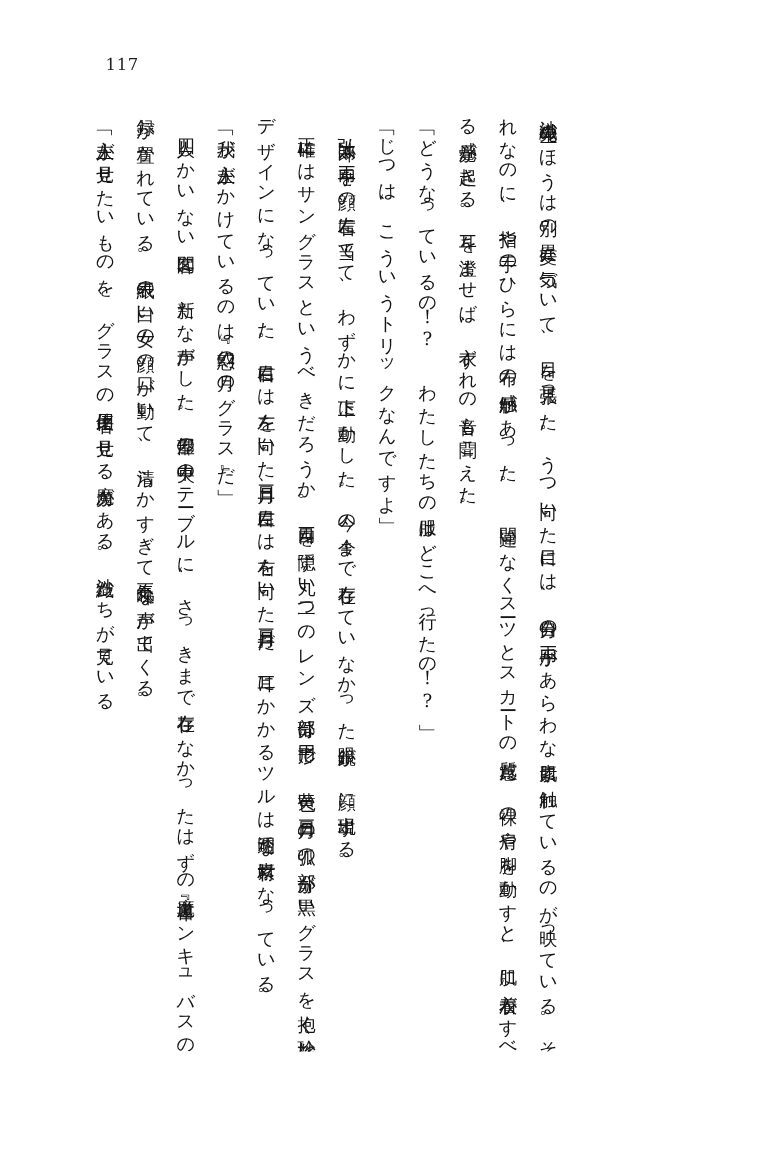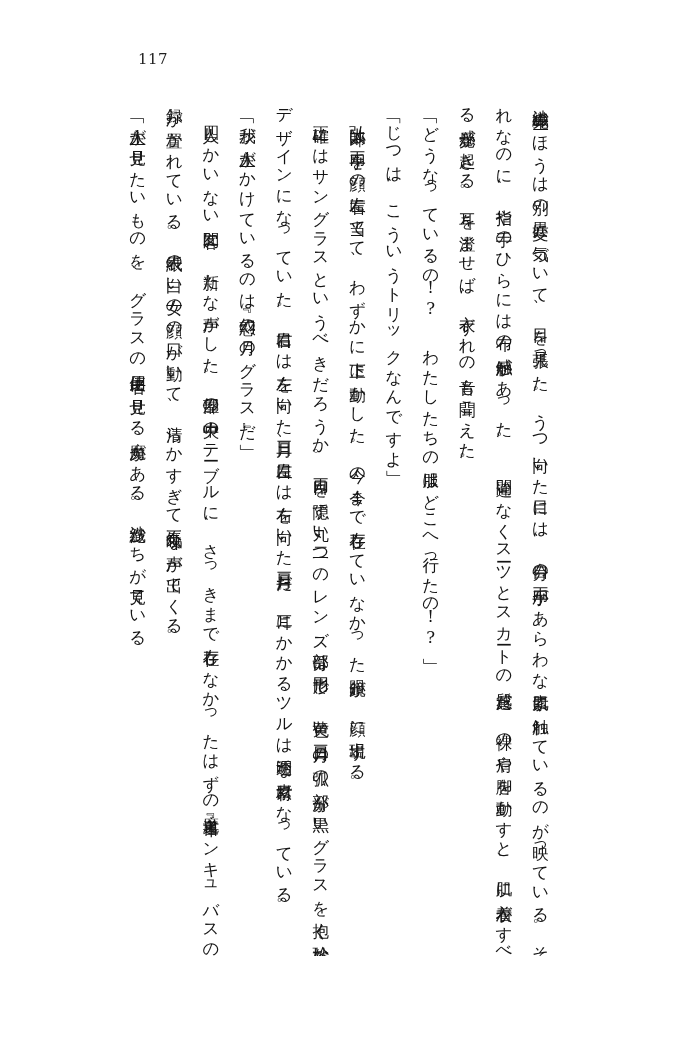--- a/index.html
+++ b/index.html
@@ -13,21 +13,20 @@
     overflow: hidden;
     font-family: "DejaVu Serif", "Liberation Serif", serif;
     color: #1a1a1a;
   }
   .page {
     position: relative;
     width: 564px;
     height: 1050px;
     box-sizing: border-box;
     background: #ffffff;
-    margin-left: 42px;
   }
   .page-number {
     position: absolute;
     top: 50px;
     left: 96px;
     font-size: 15px;
     letter-spacing: 0.5px;
     font-family: "DejaVu Serif", "Liberation Serif", serif;
     color: #1f1f1f;
   }

